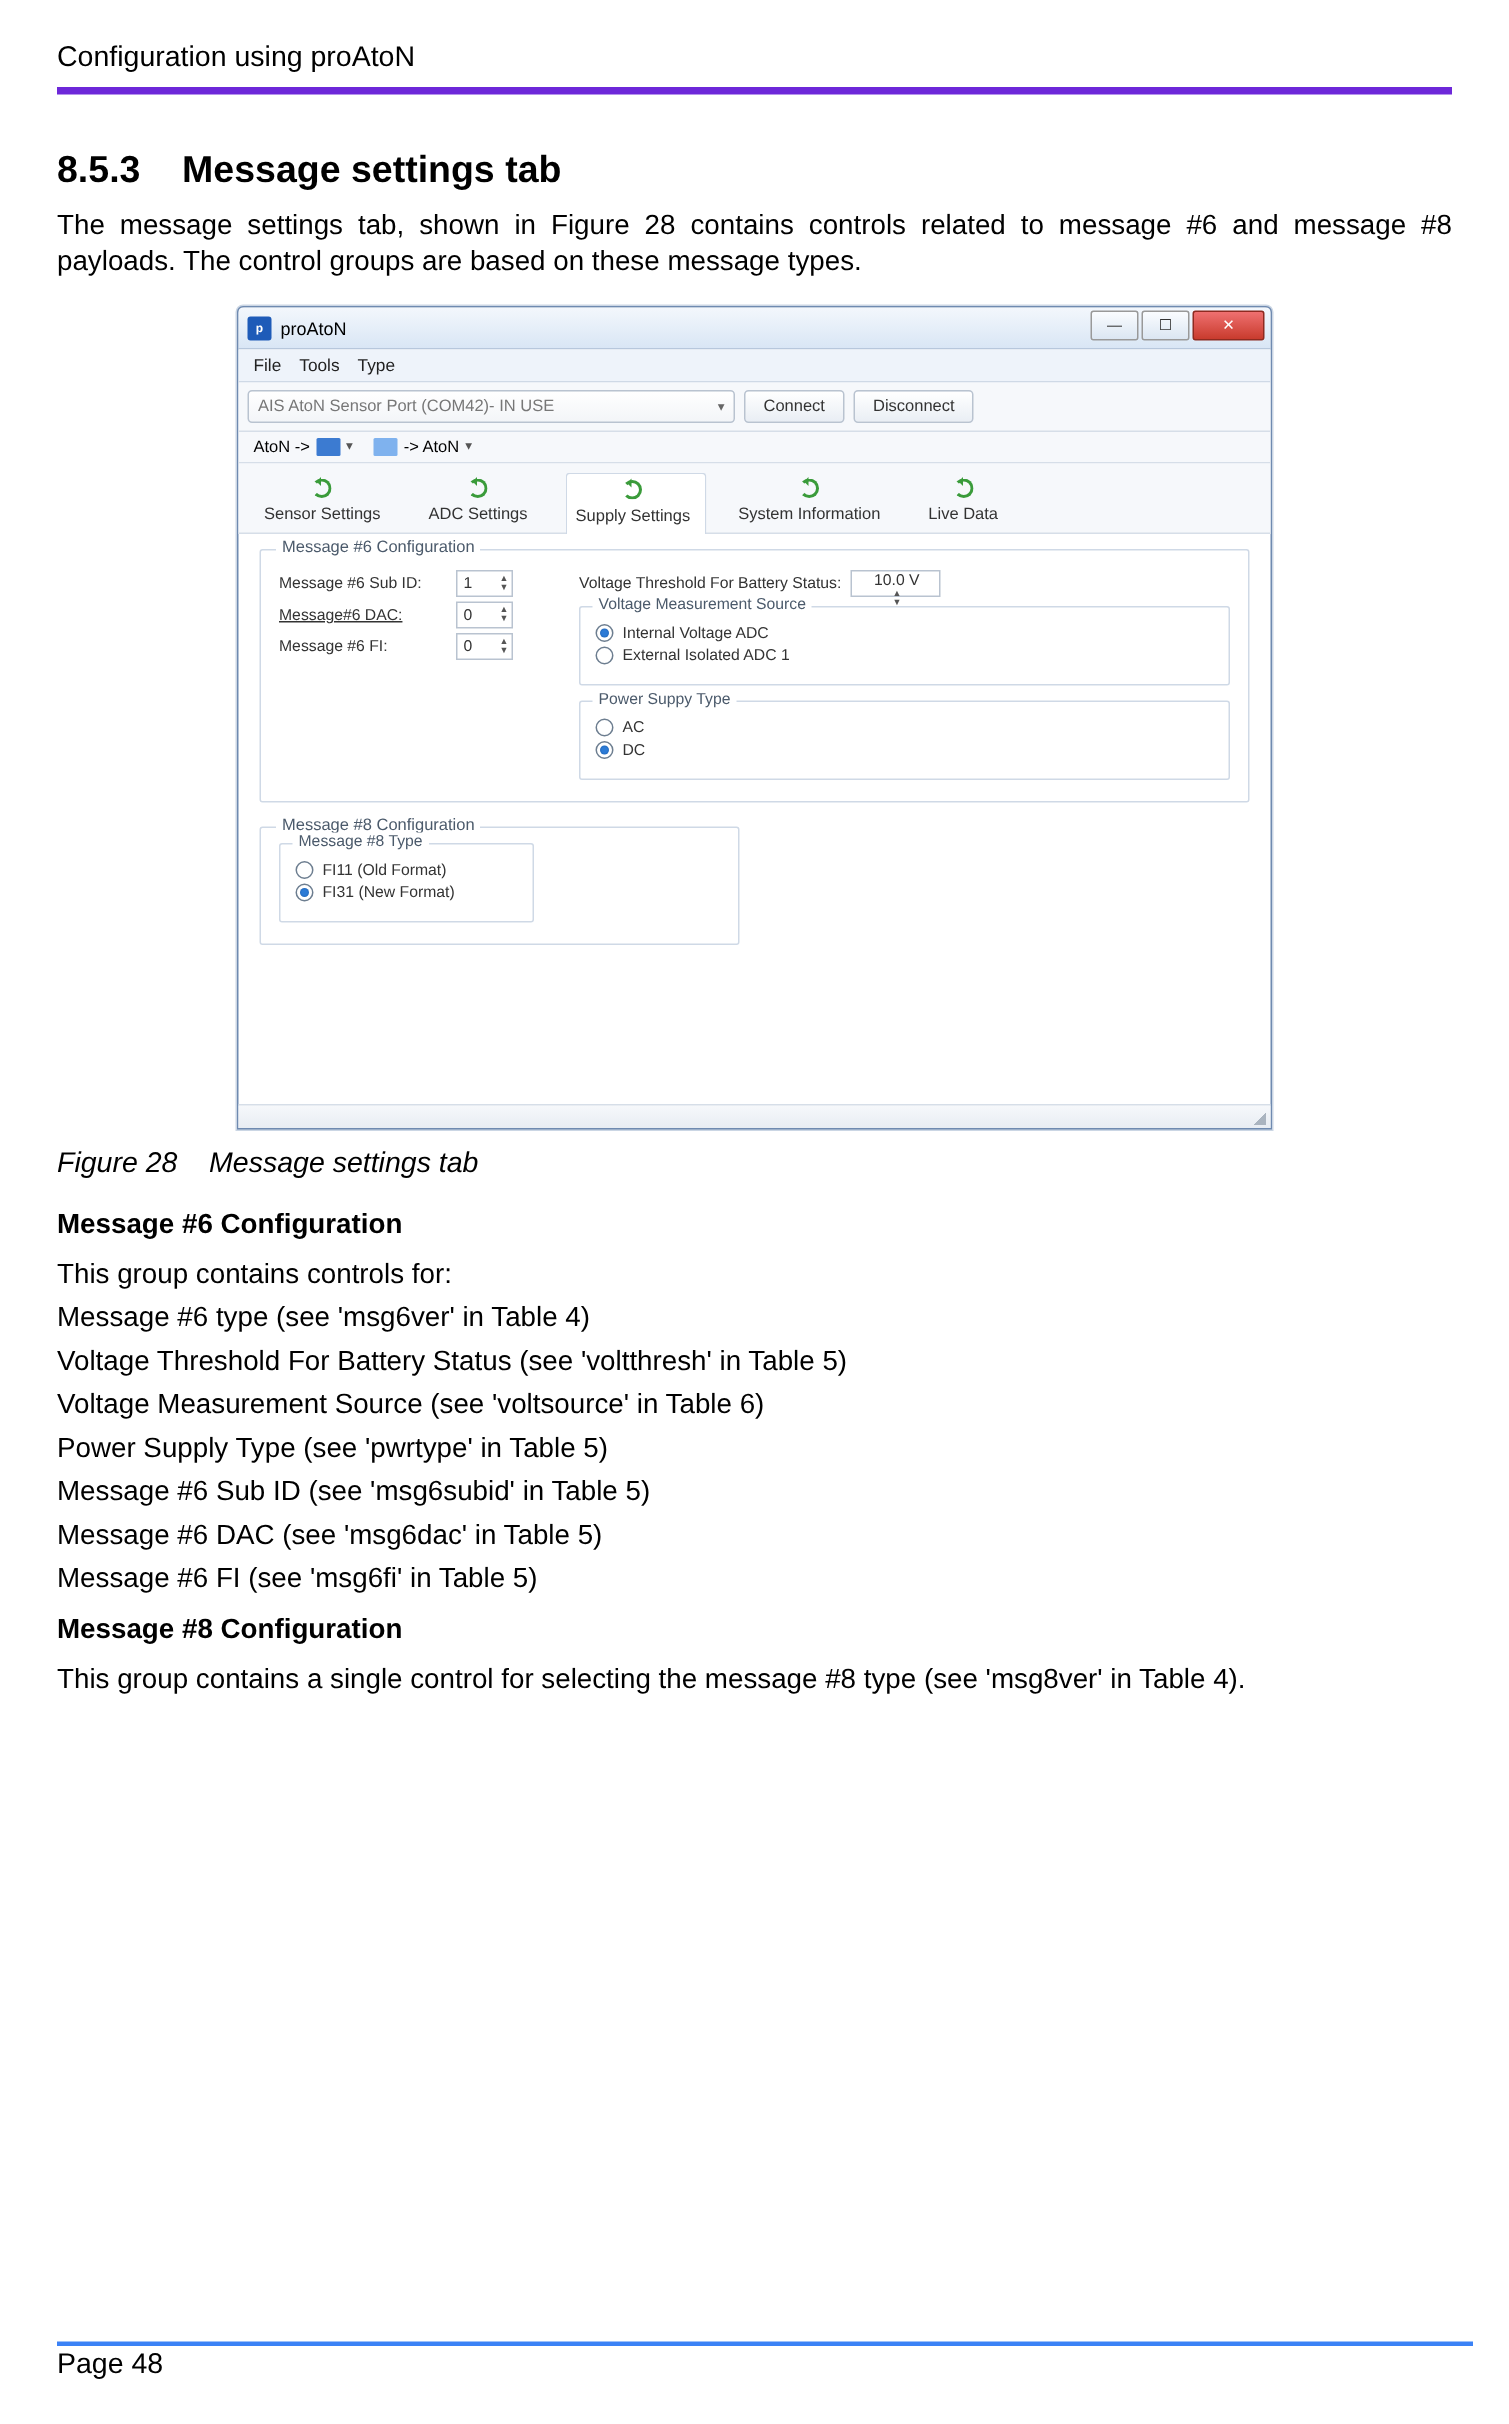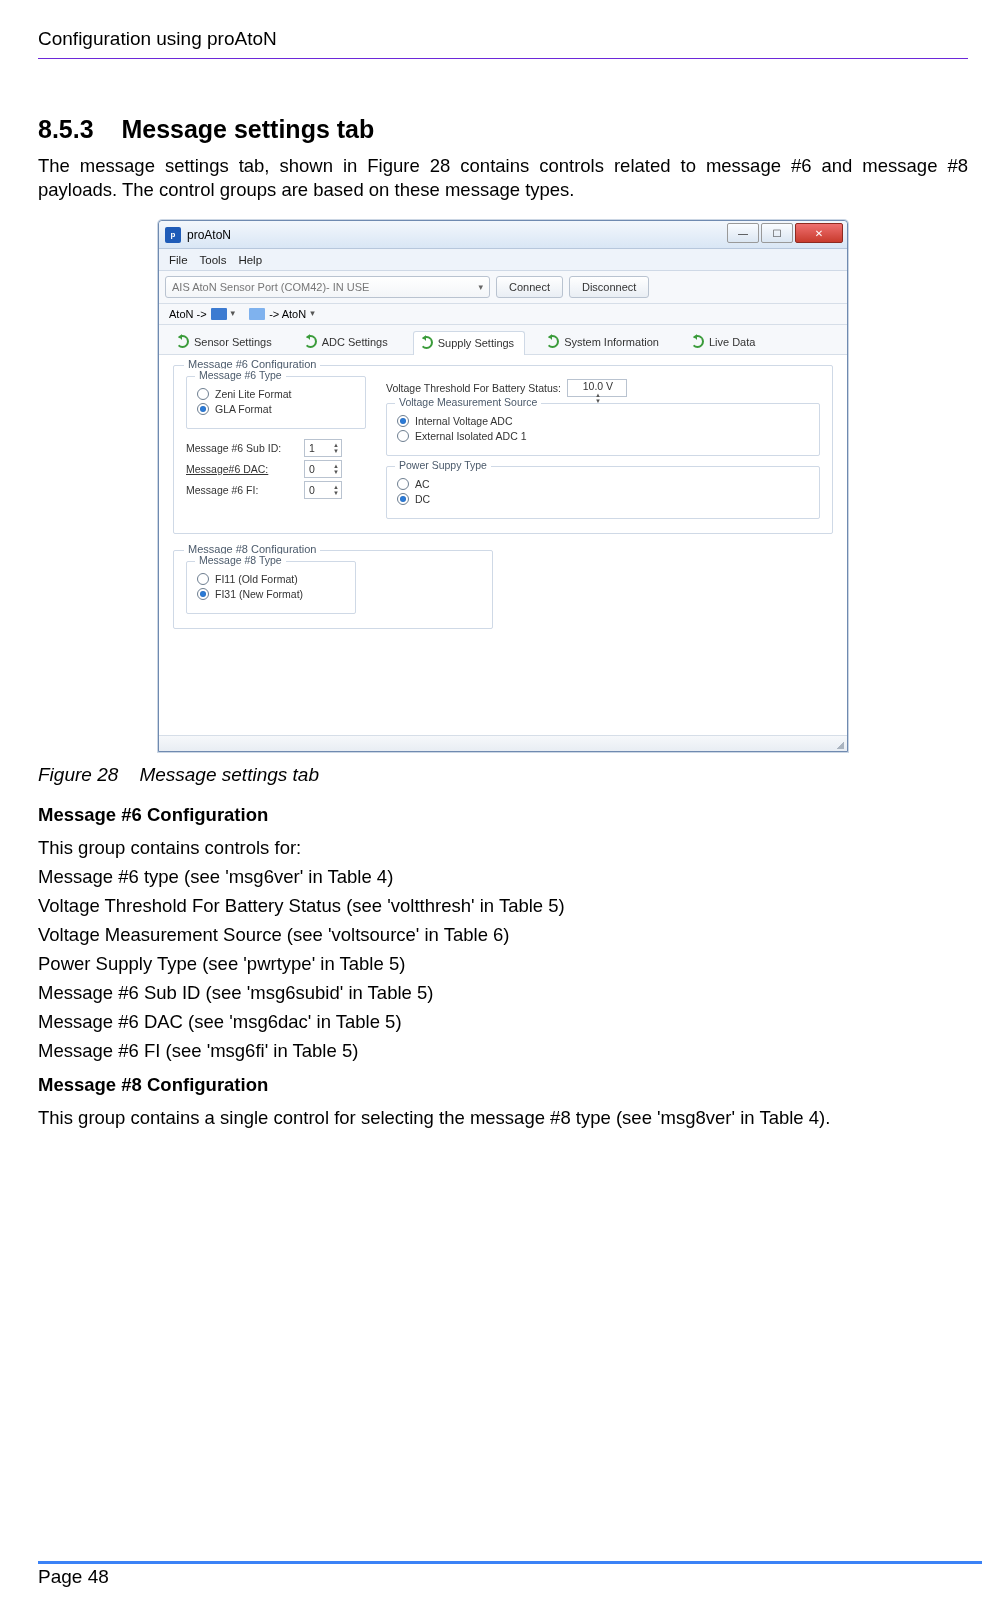--- a/index.html
+++ b/index.html
@@ -6,23 +6,23 @@
   body {
     font-family: Arial, Helvetica, sans-serif;
     background: #fff;
     color: #000;
     width: 1006px;
     min-height: 1616px;
     position: relative;
     padding: 28px 38px;
   }
   .header-line {
-    border-bottom: 1px solid #6d28d9;
+    border-bottom: 5px solid #6d28d9;
     padding-bottom: 8px;
-    margin-bottom: 56px;
+    margin-bottom: 36px;
     font-size: 19px;
     font-weight: 400;
   }
   .section-number {
     font-weight: bold;
     font-size: 25px;
     margin-bottom: 10px;
   }
   .body-text {
     font-size: 18.5px;
@@ -125,21 +125,21 @@
   .mini-icon { width:16px; height:12px; background:#3c7bd1; border-radius:1px; position:relative; }
   .mini-icon.light { background:#7fb2ee; }
   .caretdown { font-size:9px; color:#555; }
   .tabsbar {
     display:flex; gap:14px; padding:5px 10px 0 10px;
     background:#f6f8fb; border-bottom:1px solid #d6dee8;
   }
   .tab {
     display:flex; align-items:center; gap:5px; padding:4px 10px 6px 6px;
     font-size:11px; color:#333; border:1px solid transparent;
-    border-bottom:none; cursor:default;
+    border-bottom:none; cursor:default;flex-direction:column;
   }
   .tab.active {
     background:#fff; border-color:#cfd9e6; border-radius:3px 3px 0 0;
     position:relative; top:1px;
   }
   .refresh-icon {
     width:13px; height:13px; border:2px solid #3a9b3a; border-left-color:transparent;
     border-radius:50%; position:relative;
   }
   .refresh-icon::after{
@@ -217,21 +217,21 @@
       <div class="winbtns">
         <div class="winbtn min">—</div>
         <div class="winbtn max">☐</div>
         <div class="winbtn close">✕</div>
       </div>
     </div>
 
     <div class="menubar">
       <span>File</span>
       <span>Tools</span>
-      <span>Help</span>
+      <span>Type</span>
     </div>
 
     <div class="toolbar">
       <div class="combo">
         <span>AIS AtoN Sensor Port (COM42)- IN USE</span>
         <span class="caret">▾</span>
       </div>
       <div class="tbtn">Connect</div>
       <div class="tbtn">Disconnect</div>
     </div>
@@ -272,31 +272,20 @@
       </div>
     </div>
 
     <div class="content">
 
       <div class="fieldset">
         <span class="legend">Message #6 Configuration</span>
 
         <div class="msg6-grid">
           <div class="msg6-left">
-            <div class="inner-fs">
-              <span class="legend">Message #6 Type</span>
-              <div class="row">
-                <span class="radio"></span>
-                <span class="label-txt">Zeni Lite Format</span>
-              </div>
-              <div class="row">
-                <span class="radio sel"></span>
-                <span class="label-txt">GLA Format</span>
-              </div>
-            </div>
 
             <div class="row">
               <span class="label-txt" style="width:112px;">Message #6 Sub ID:</span>
               <span class="spin">
                 <span>1</span>
                 <span class="ar">▲<br>▼</span>
               </span>
             </div>
             <div class="row">
               <span class="label-txt" style="width:112px;text-decoration:underline;">Message#6 DAC:</span>

